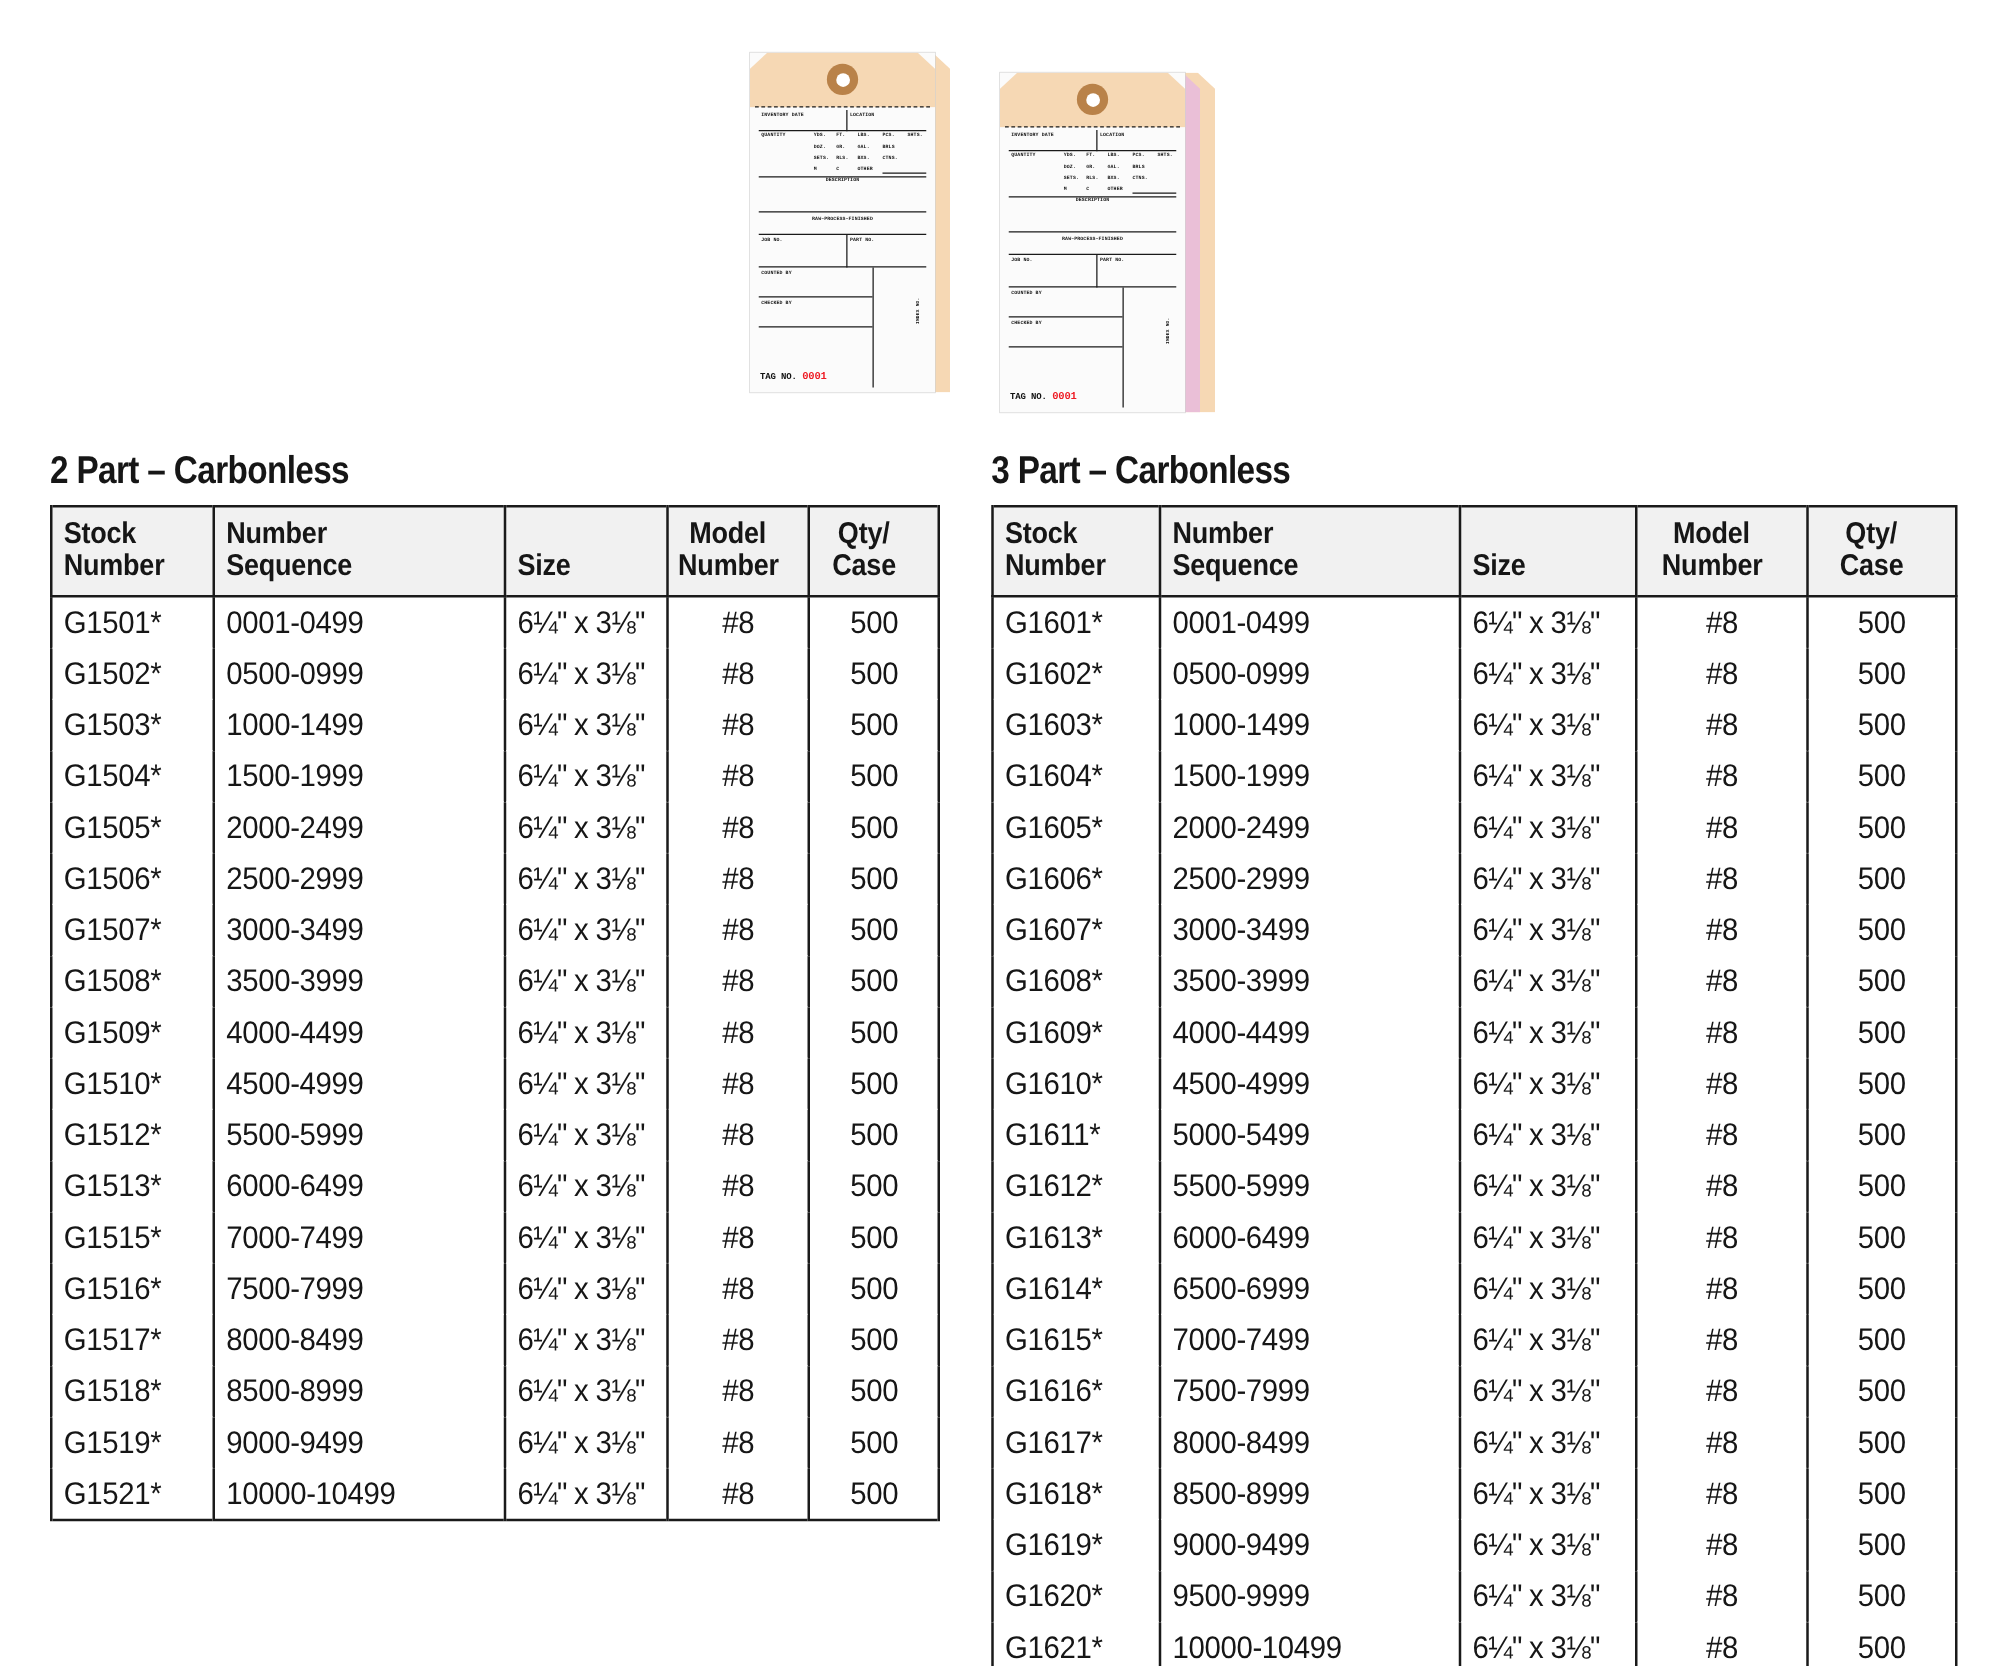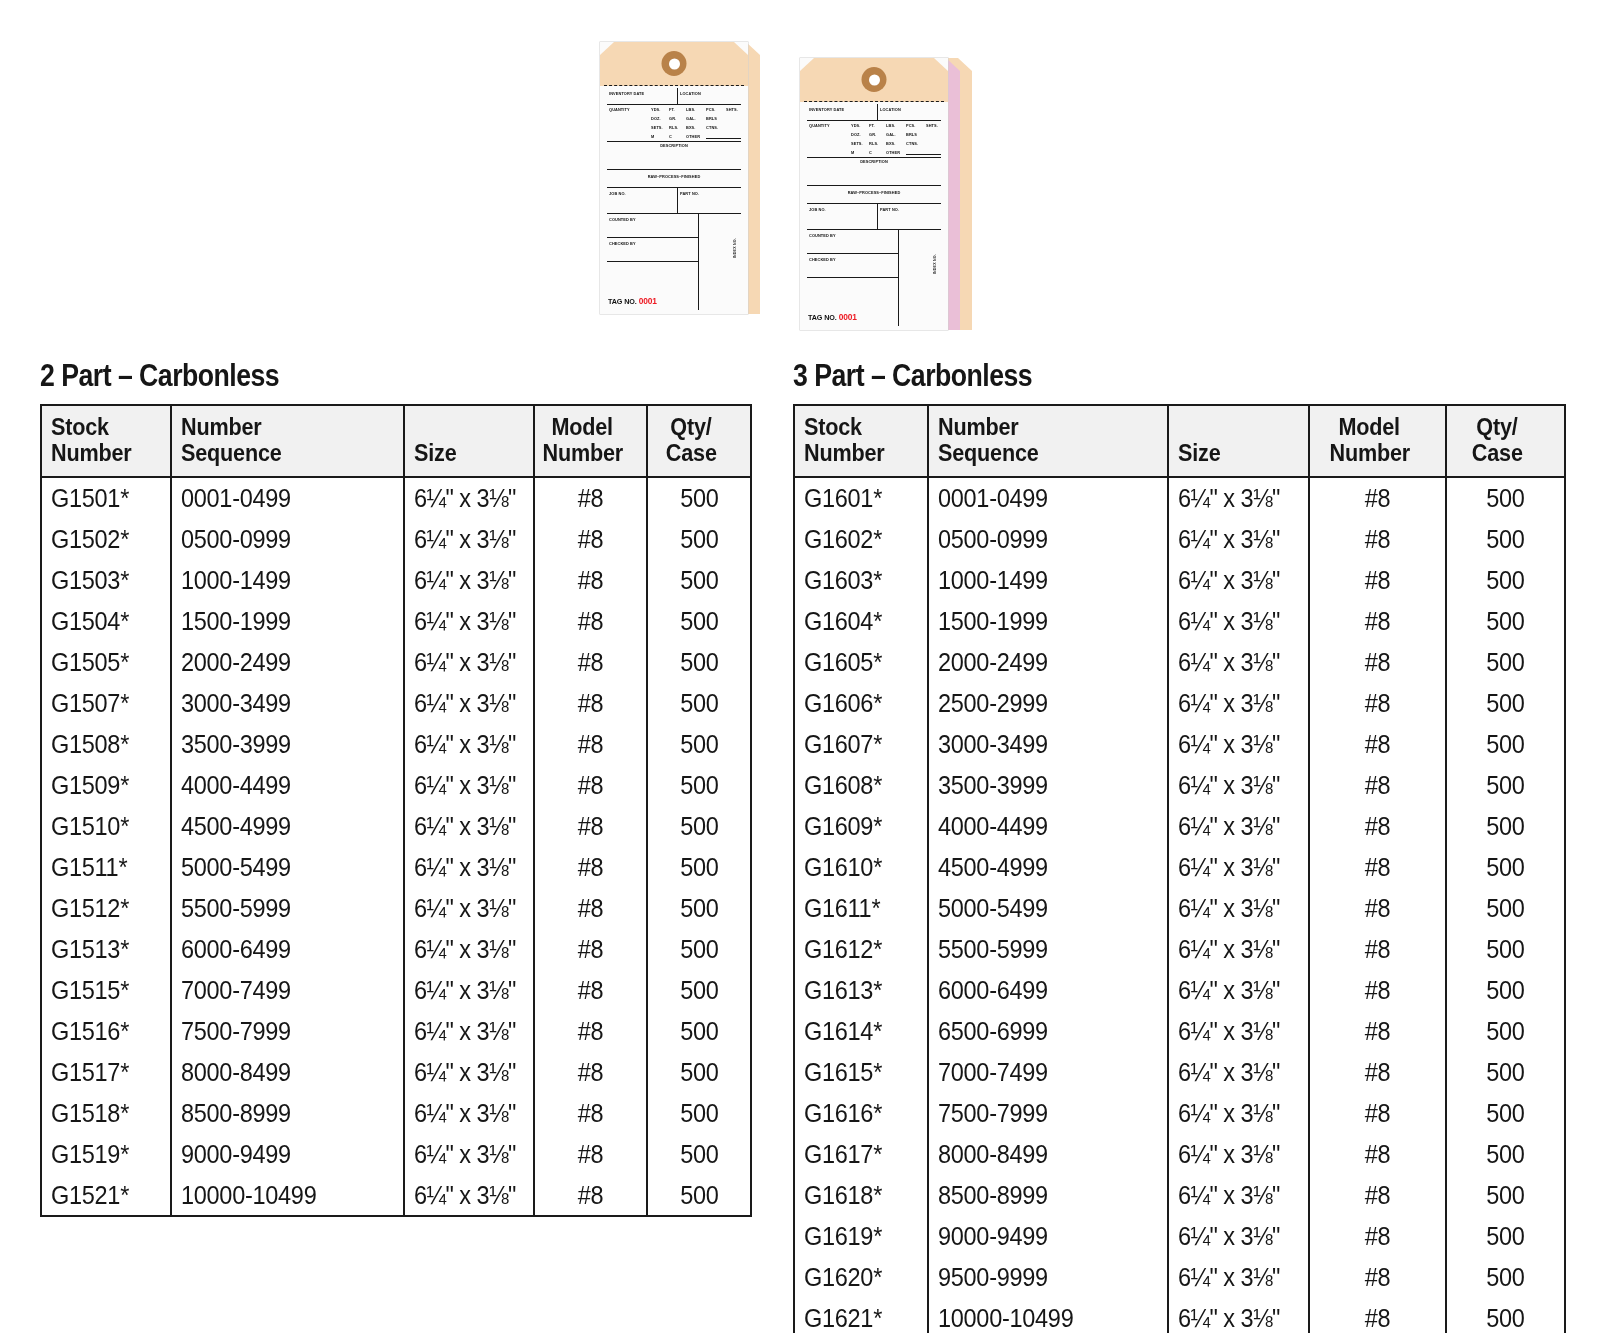--- a/index.html
+++ b/index.html
@@ -19,20 +19,21 @@
   
   .tag-area {
     position: absolute;
     left: 0;
     top: 0;
     width: 1612px;
     height: 355px;
   }
   .tag-wrap {
     position: absolute;
+    font-family: Liberation Mono, monospace;
   }
   .tag-wrap.two { left: 600px; top: 42px; }
   .tag-wrap.three { left: 800px; top: 58px; }
 
   
   .copy-layer {
     position: absolute;
     top: 0;
     width: 148px;
     height: 272px;
@@ -394,20 +395,27 @@
           <td class="ctr"><span class="txt">#8</span></td>
           <td class="ctr"><span class="txt">500</span></td>
         </tr>
         <tr class="grp-top">
           <td class=""><span class="txt">G1505*</span></td>
           <td class=""><span class="txt">2000-2499</span></td>
           <td class="size"><span class="txt">6¼" x 3⅛"</span></td>
           <td class="ctr"><span class="txt">#8</span></td>
           <td class="ctr"><span class="txt">500</span></td>
         </tr>
+        <tr>
+          <td class=""><span class="txt">G1506*</span></td>
+          <td class=""><span class="txt">2500-2999</span></td>
+          <td class="size"><span class="txt">6¼" x 3⅛"</span></td>
+          <td class="ctr"><span class="txt">#8</span></td>
+          <td class="ctr"><span class="txt">500</span></td>
+        </tr>
         <tr class="grp-top">
           <td class=""><span class="txt">G1507*</span></td>
           <td class=""><span class="txt">3000-3499</span></td>
           <td class="size"><span class="txt">6¼" x 3⅛"</span></td>
           <td class="ctr"><span class="txt">#8</span></td>
           <td class="ctr"><span class="txt">500</span></td>
         </tr>
         <tr>
           <td class=""><span class="txt">G1508*</span></td>
           <td class=""><span class="txt">3500-3999</span></td>
@@ -418,27 +426,20 @@
         <tr class="grp-top">
           <td class=""><span class="txt">G1509*</span></td>
           <td class=""><span class="txt">4000-4499</span></td>
           <td class="size"><span class="txt">6¼" x 3⅛"</span></td>
           <td class="ctr"><span class="txt">#8</span></td>
           <td class="ctr"><span class="txt">500</span></td>
         </tr>
         <tr>
           <td class=""><span class="txt">G1510*</span></td>
           <td class=""><span class="txt">4500-4999</span></td>
-          <td class="size"><span class="txt">6¼" x 3⅛"</span></td>
-          <td class="ctr"><span class="txt">#8</span></td>
-          <td class="ctr"><span class="txt">500</span></td>
-        </tr>
-        <tr class="grp-top">
-          <td class=""><span class="txt">G1511*</span></td>
-          <td class=""><span class="txt">5000-5499</span></td>
           <td class="size"><span class="txt">6¼" x 3⅛"</span></td>
           <td class="ctr"><span class="txt">#8</span></td>
           <td class="ctr"><span class="txt">500</span></td>
         </tr>
         <tr>
           <td class=""><span class="txt">G1512*</span></td>
           <td class=""><span class="txt">5500-5999</span></td>
           <td class="size"><span class="txt">6¼" x 3⅛"</span></td>
           <td class="ctr"><span class="txt">#8</span></td>
           <td class="ctr"><span class="txt">500</span></td>

